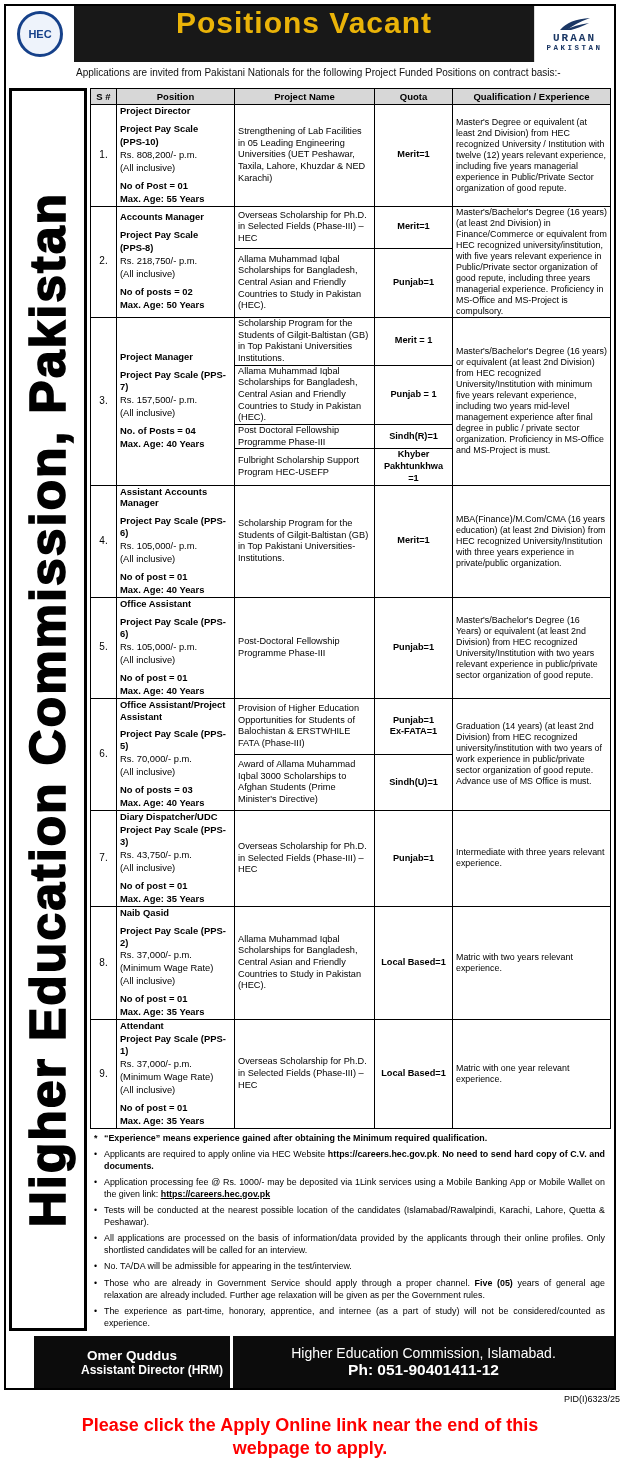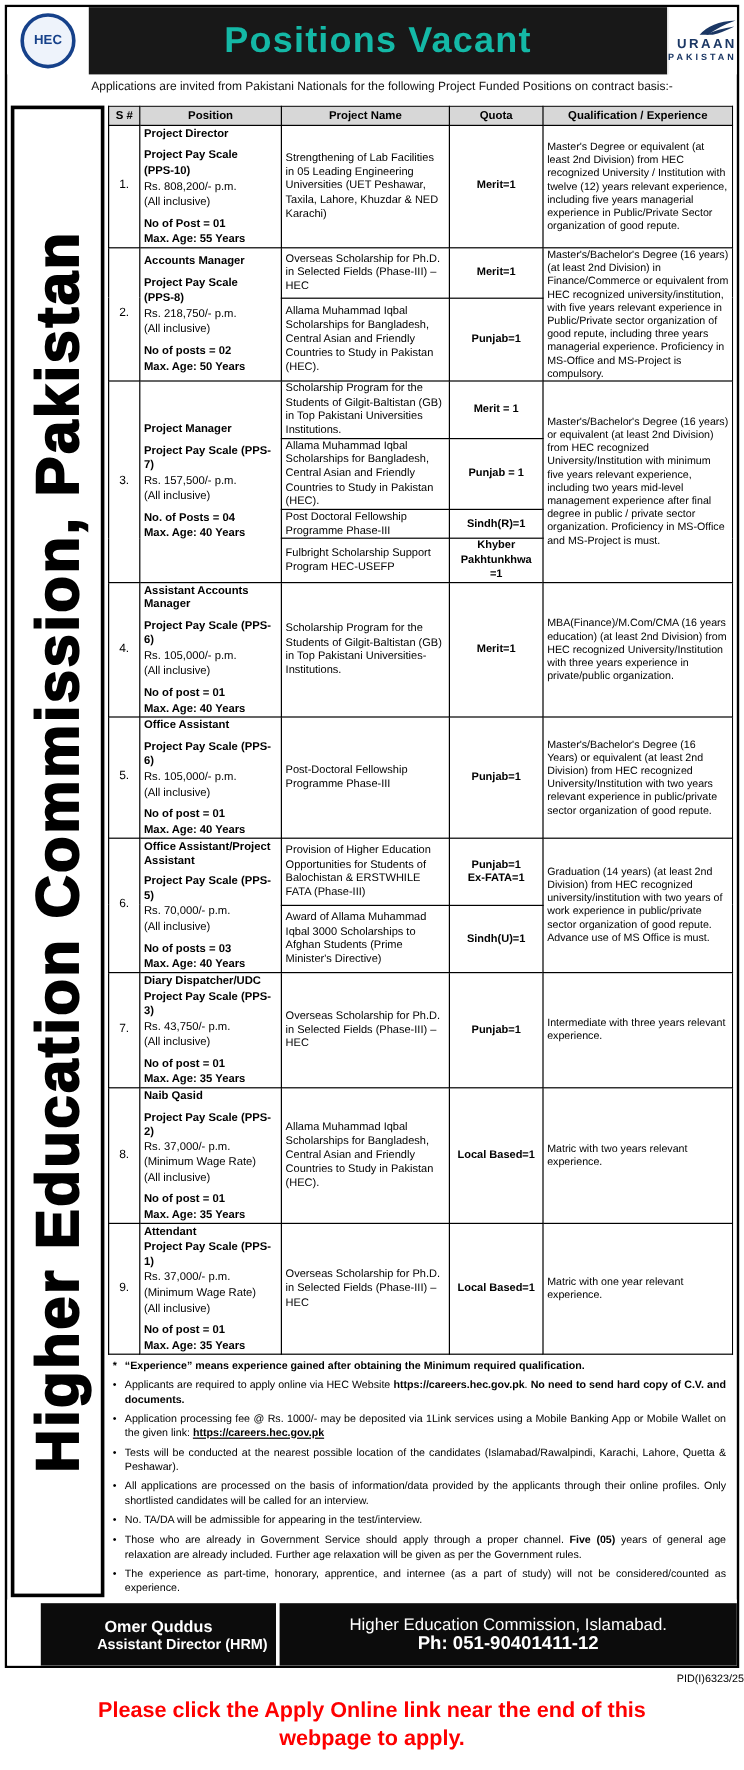--- a/index.html
+++ b/index.html
@@ -4,23 +4,23 @@
 <style>
   * { margin:0; padding:0; box-sizing:border-box; }
   html,body { width:620px; height:1475px; background:#ffffff; font-family:"Liberation Sans", sans-serif; overflow:hidden; }
 
   .ad { width:612px; height:1386px; margin:4px; border:2px solid #000; display:flex; flex-direction:column; background:#fff; }
 
   
   .header { display:flex; height:56px; flex:none; }
   .logo-box { width:68px; flex:none; display:flex; align-items:center; justify-content:center; background:#fff; }
   .hec-circle { width:46px; height:46px; border-radius:50%; border:3px solid #16418a; color:#16418a; font-weight:bold; font-size:11px; display:flex; align-items:center; justify-content:center; background:#eef3fb; }
-  .title-band { flex:1; background:#181818; color:#14b8a6; display:flex; align-items:center; justify-content:center; }
+  .title-band { flex:1; background:#181818; color:#eab308; display:flex; align-items:flex-start; justify-content:center; }
   .title { font-size:30px; font-weight:bold; letter-spacing:1px; }
-  .uraan-box { width:58px; flex:none; display:flex; flex-direction:column; align-items:flex-end; justify-content:center; background:#fff; border-left:1px solid #ddd; }
+  .uraan-box { width:80px; flex:none; display:flex; flex-direction:column; align-items:center; justify-content:center; background:#fff; border-left:1px solid #ddd;font-family:Liberation Mono, monospace; }
   .uraan-1 { font-size:11px; font-weight:bold; letter-spacing:2px; color:#1b3764; margin-top:1px; }
   .uraan-2 { font-size:7.5px; font-weight:bold; letter-spacing:2.5px; color:#1b3764; }
   .subtitle { height:24px; flex:none; font-size:10px; color:#111; padding:5px 7px 0 70px; }
 
   
   .main { flex:1; display:flex; padding:2px 3px; min-height:0; }
   .side { width:78px; flex:none; border:3px solid #000; margin-right:3px; display:flex; align-items:center; justify-content:center; overflow:hidden; background:#fff; }
   .side-text { writing-mode:vertical-rl; transform:rotate(180deg); font-weight:bold; font-size:50px; letter-spacing:2px; white-space:nowrap; color:#000; -webkit-text-stroke:1.6px #000; }
   .content { flex:1; display:flex; flex-direction:column; min-width:0; overflow:hidden; }
 

